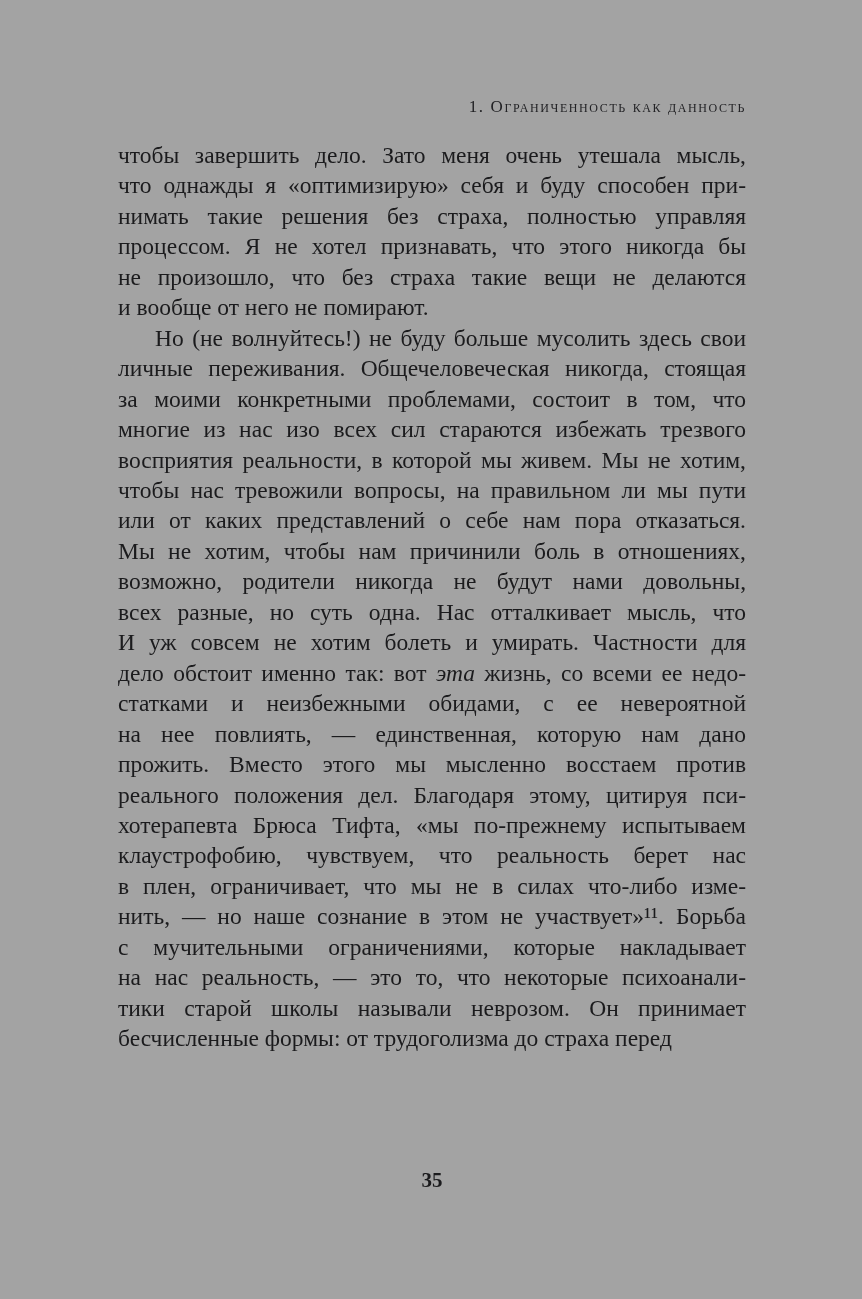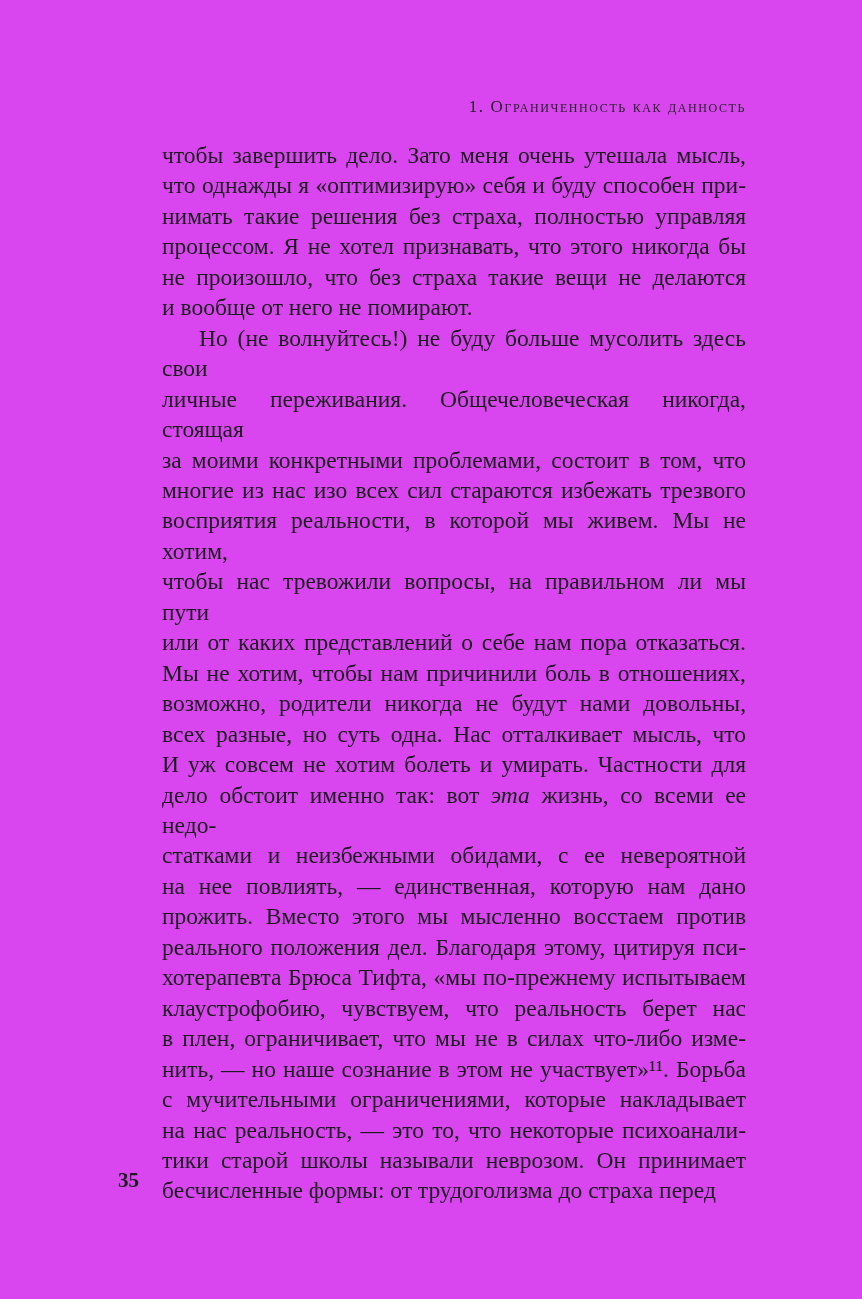--- a/index.html
+++ b/index.html
@@ -1,21 +1,21 @@
 <!DOCTYPE html>
 <html><head>
 <meta charset="utf-8">
 <style>
   * { box-sizing: border-box; }
   html, body { margin: 0; padding: 0; background: #e9e9e9; }
   .page {
     position: relative;
     width: 862px;
     height: 1299px;
-    background: #d946ef;
+    background: #a3a3a3;
     font-family: "Liberation Serif", "DejaVu Serif", serif;
     color: #1b1b1d;
     overflow: hidden;
     margin: 0 auto;
   }
   .text-column {
     position: absolute;
     left: 118px;
     width: 628px;
   }
@@ -30,34 +30,33 @@
   .body-text {
     top: 140px;
     font-size: 23.5px;
     line-height: 30.45px;
   }
   .paragraph { margin: 0; padding: 0; }
   .line {
     text-align: justify;
     text-align-last: justify;
     white-space: normal;
-    margin-left: 44px;
   }
   .line.last {
     text-align-last: left;
   }
   .paragraph.indent .line.first {
     text-indent: 37px;
   }
   .line em {
     font-style: italic;
   }
   .page-number {
     top: 1168px;
-    text-align: left;
+    text-align: center;
     font-size: 21px;
     font-weight: bold;
     color: #1b1b1d;
   }
 </style>
 </head>
 <body>
 
 <div class="page">
   <div class="text-column running-head">1.  Ограниченность как данность</div>

